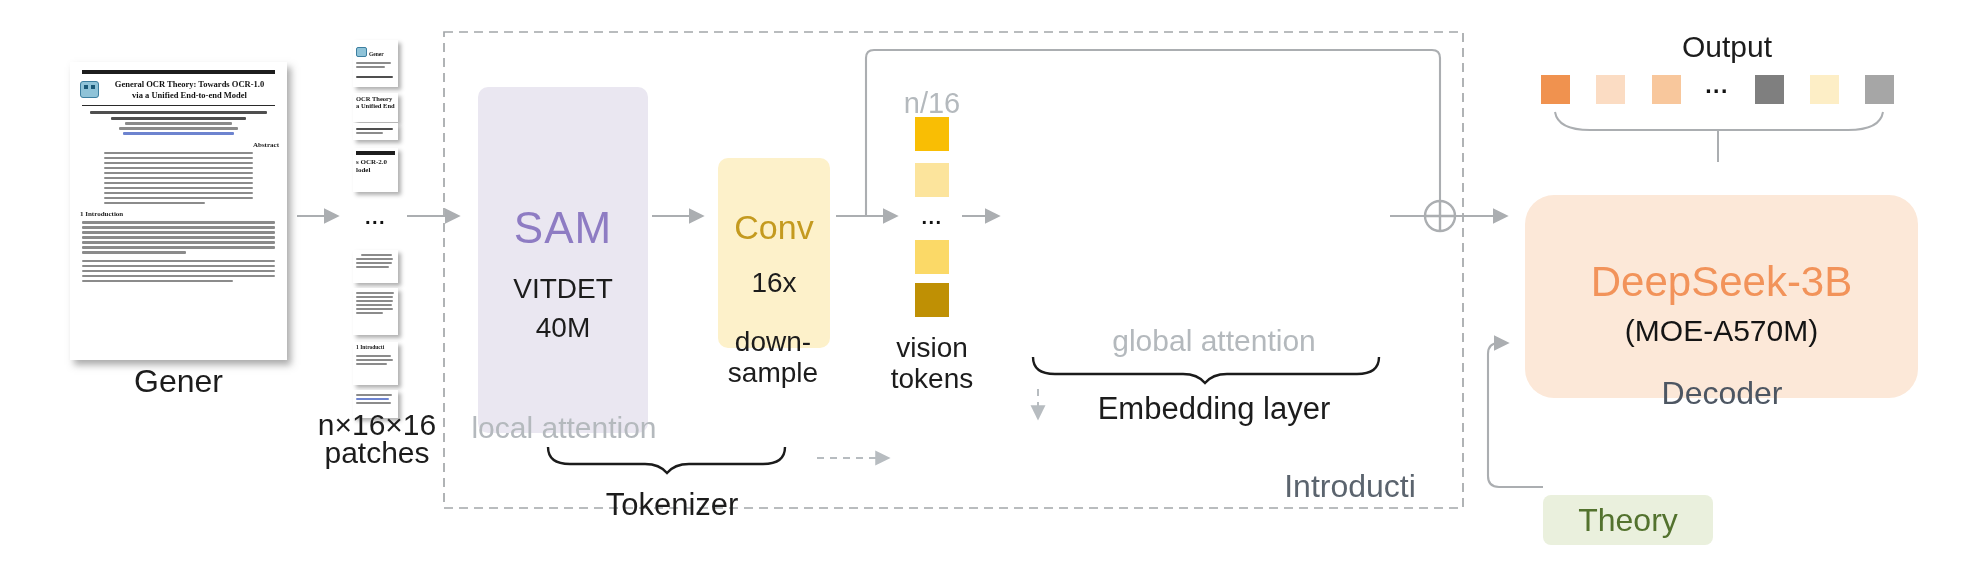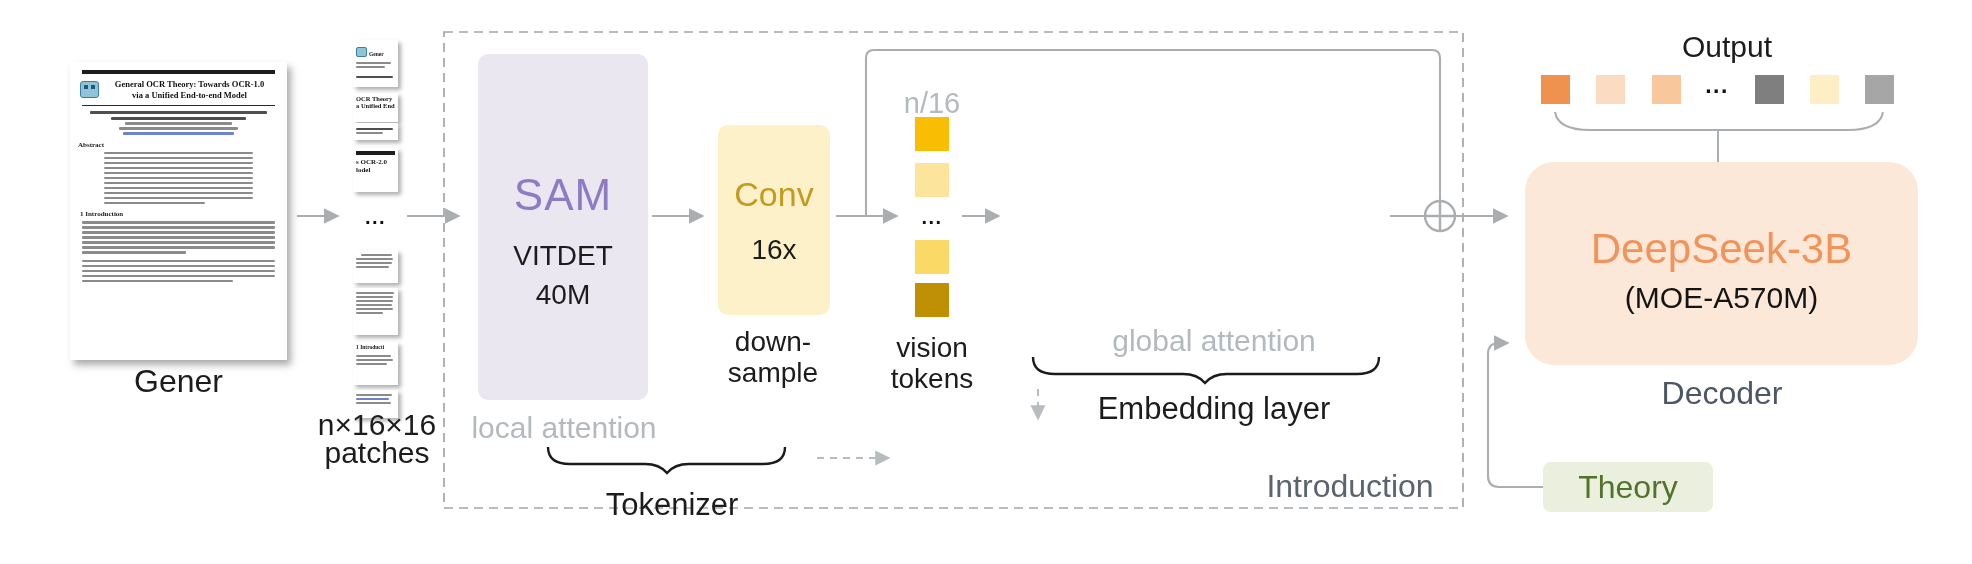--- a/index.html
+++ b/index.html
@@ -2,39 +2,39 @@
 <html><head>
 <meta charset="utf-8">
 <style>
   html,body{margin:0;padding:0;background:#fff;}
   #stage{position:relative;width:1972px;height:564px;background:#fff;overflow:hidden;
          font-family:"Liberation Sans",sans-serif;color:#1c1c1c;}
   #wires{position:absolute;left:0;top:0;width:1972px;height:564px;z-index:1;}
   .abs{position:absolute;}
   .lbl{position:absolute;text-align:center;z-index:3;white-space:nowrap;}
   .gray{color:#b4b9bd;}
-  .box{position:absolute;z-index:2;display:flex;align-items:center;justify-content:center;}
+  .box{position:absolute;z-index:2;display:flex;align-items:center;justify-content:center;margin-top:33px;}
   
   #paper{left:70px;top:62px;width:217px;height:298px;background:#fff;z-index:2;
          box-shadow:4px 5px 7px rgba(90,90,90,.5);padding:6px 8px;box-sizing:border-box;
          font-family:"Liberation Serif",serif;}
   .p-rule-thick{height:4px;background:#1d1d1d;margin:2px 4px 5px;}
   .p-rule-thin{height:1px;background:#2a2a2a;margin:5px 4px;}
   .p-head{display:flex;align-items:center;gap:3px;margin:0 2px;}
   .robot{width:17px;height:15px;background:#8fc3d8;border:1px solid #3d7fa0;border-radius:3px;
          position:relative;flex:0 0 auto;}
   .robot:before{content:"";position:absolute;left:3px;top:3px;width:4px;height:4px;background:#1c5a78;}
   .robot:after{content:"";position:absolute;right:3px;top:3px;width:4px;height:4px;background:#1c5a78;}
   .p-title{flex:1;text-align:center;font-weight:bold;font-size:8.5px;line-height:10.5px;color:#101010;}
   .tl{height:2.5px;background:#8b8b8b;border-radius:1px;margin:2.5px 0;}
   .tl.dark{background:#4f4f4f;height:3px;}
   .tl.blue{background:#6d83cf;}
   .bars{margin:0 4px;}
   .p-abstract .bars{margin:0 26px;}
-  .p-center{text-align:left;font-weight:bold;font-size:7px;margin:6px 0 3px;}
+  .p-center{text-align:right;font-weight:bold;font-size:7px;margin:6px 0 3px;}
   .p-sec{font-weight:bold;font-size:7px;margin:6px 2px 3px;text-align:left;}
   
   .patch{position:absolute;left:353px;width:45px;background:#fff;z-index:2;
          box-shadow:2.5px 2.5px 4px rgba(80,80,80,.45);overflow:hidden;
          padding:2px 3px;box-sizing:border-box;font-family:"Liberation Serif",serif;}
   .patch .tl{margin:2px 0;height:2px;}
   .pfrag{font-weight:bold;color:#161616;white-space:nowrap;}
   .minirobot{width:9px;height:8px;background:#8fc3d8;border:1px solid #3d7fa0;border-radius:2px;
              display:inline-block;vertical-align:middle;margin-right:2px;}
   .pbar-black{height:3.5px;background:#1d1d1d;margin:1px 0 3px;}
@@ -236,21 +236,21 @@
   <div class="sq tok" style="top: 117px; background: rgb(249, 190, 4);"></div>
   <div class="sq tok" style="top: 163px; background: rgb(252, 228, 156);"></div>
   <div class="dots" style="left:905px;width:54px;top:206px;font-size:20px;">...</div>
   <div class="sq tok" style="top: 240px; background: rgb(251, 217, 103);"></div>
   <div class="sq tok" style="top: 283px; background: rgb(191, 144, 4);"></div>
   <div class="lbl" style="left:872px;top:332px;width:120px;font-size:28px;">vision</div>
   <div class="lbl" style="left:872px;top:363px;width:120px;font-size:28px;">tokens</div>
 
   <div class="lbl gray" style="left:1104px;top:324px;width:220px;font-size:30px;">global attention</div>
   <div class="lbl" style="left:1074px;top:391px;width:280px;font-size:31px;">Embedding layer</div>
-  <div class="lbl" style="left:1250px;top:468px;width:200px;font-size:32px;color:#5b646e;">Introduction</div>
+  <div class="lbl" style="left:1250px;top:468px;width:200px;font-size:32px;color:#5b646e;">Introducti</div>
 
   <div class="lbl" style="left:1627px;top:30px;width:200px;font-size:30px;">Output</div>
   <div class="sq osq" style="left: 1541px; background: rgb(240, 146, 79);"></div>
   <div class="sq osq" style="left: 1596px; background: rgb(251, 220, 195);"></div>
   <div class="sq osq" style="left: 1652px; background: rgb(248, 199, 156);"></div>
   <div class="dots" style="left:1694px;width:46px;top:72px;font-size:23px;">...</div>
   <div class="sq osq" style="left: 1755px; background: rgb(127, 127, 127);"></div>
   <div class="sq osq" style="left: 1810px; background: rgb(253, 238, 198);"></div>
   <div class="sq osq" style="left: 1865px; background: rgb(166, 166, 166);"></div>
 

